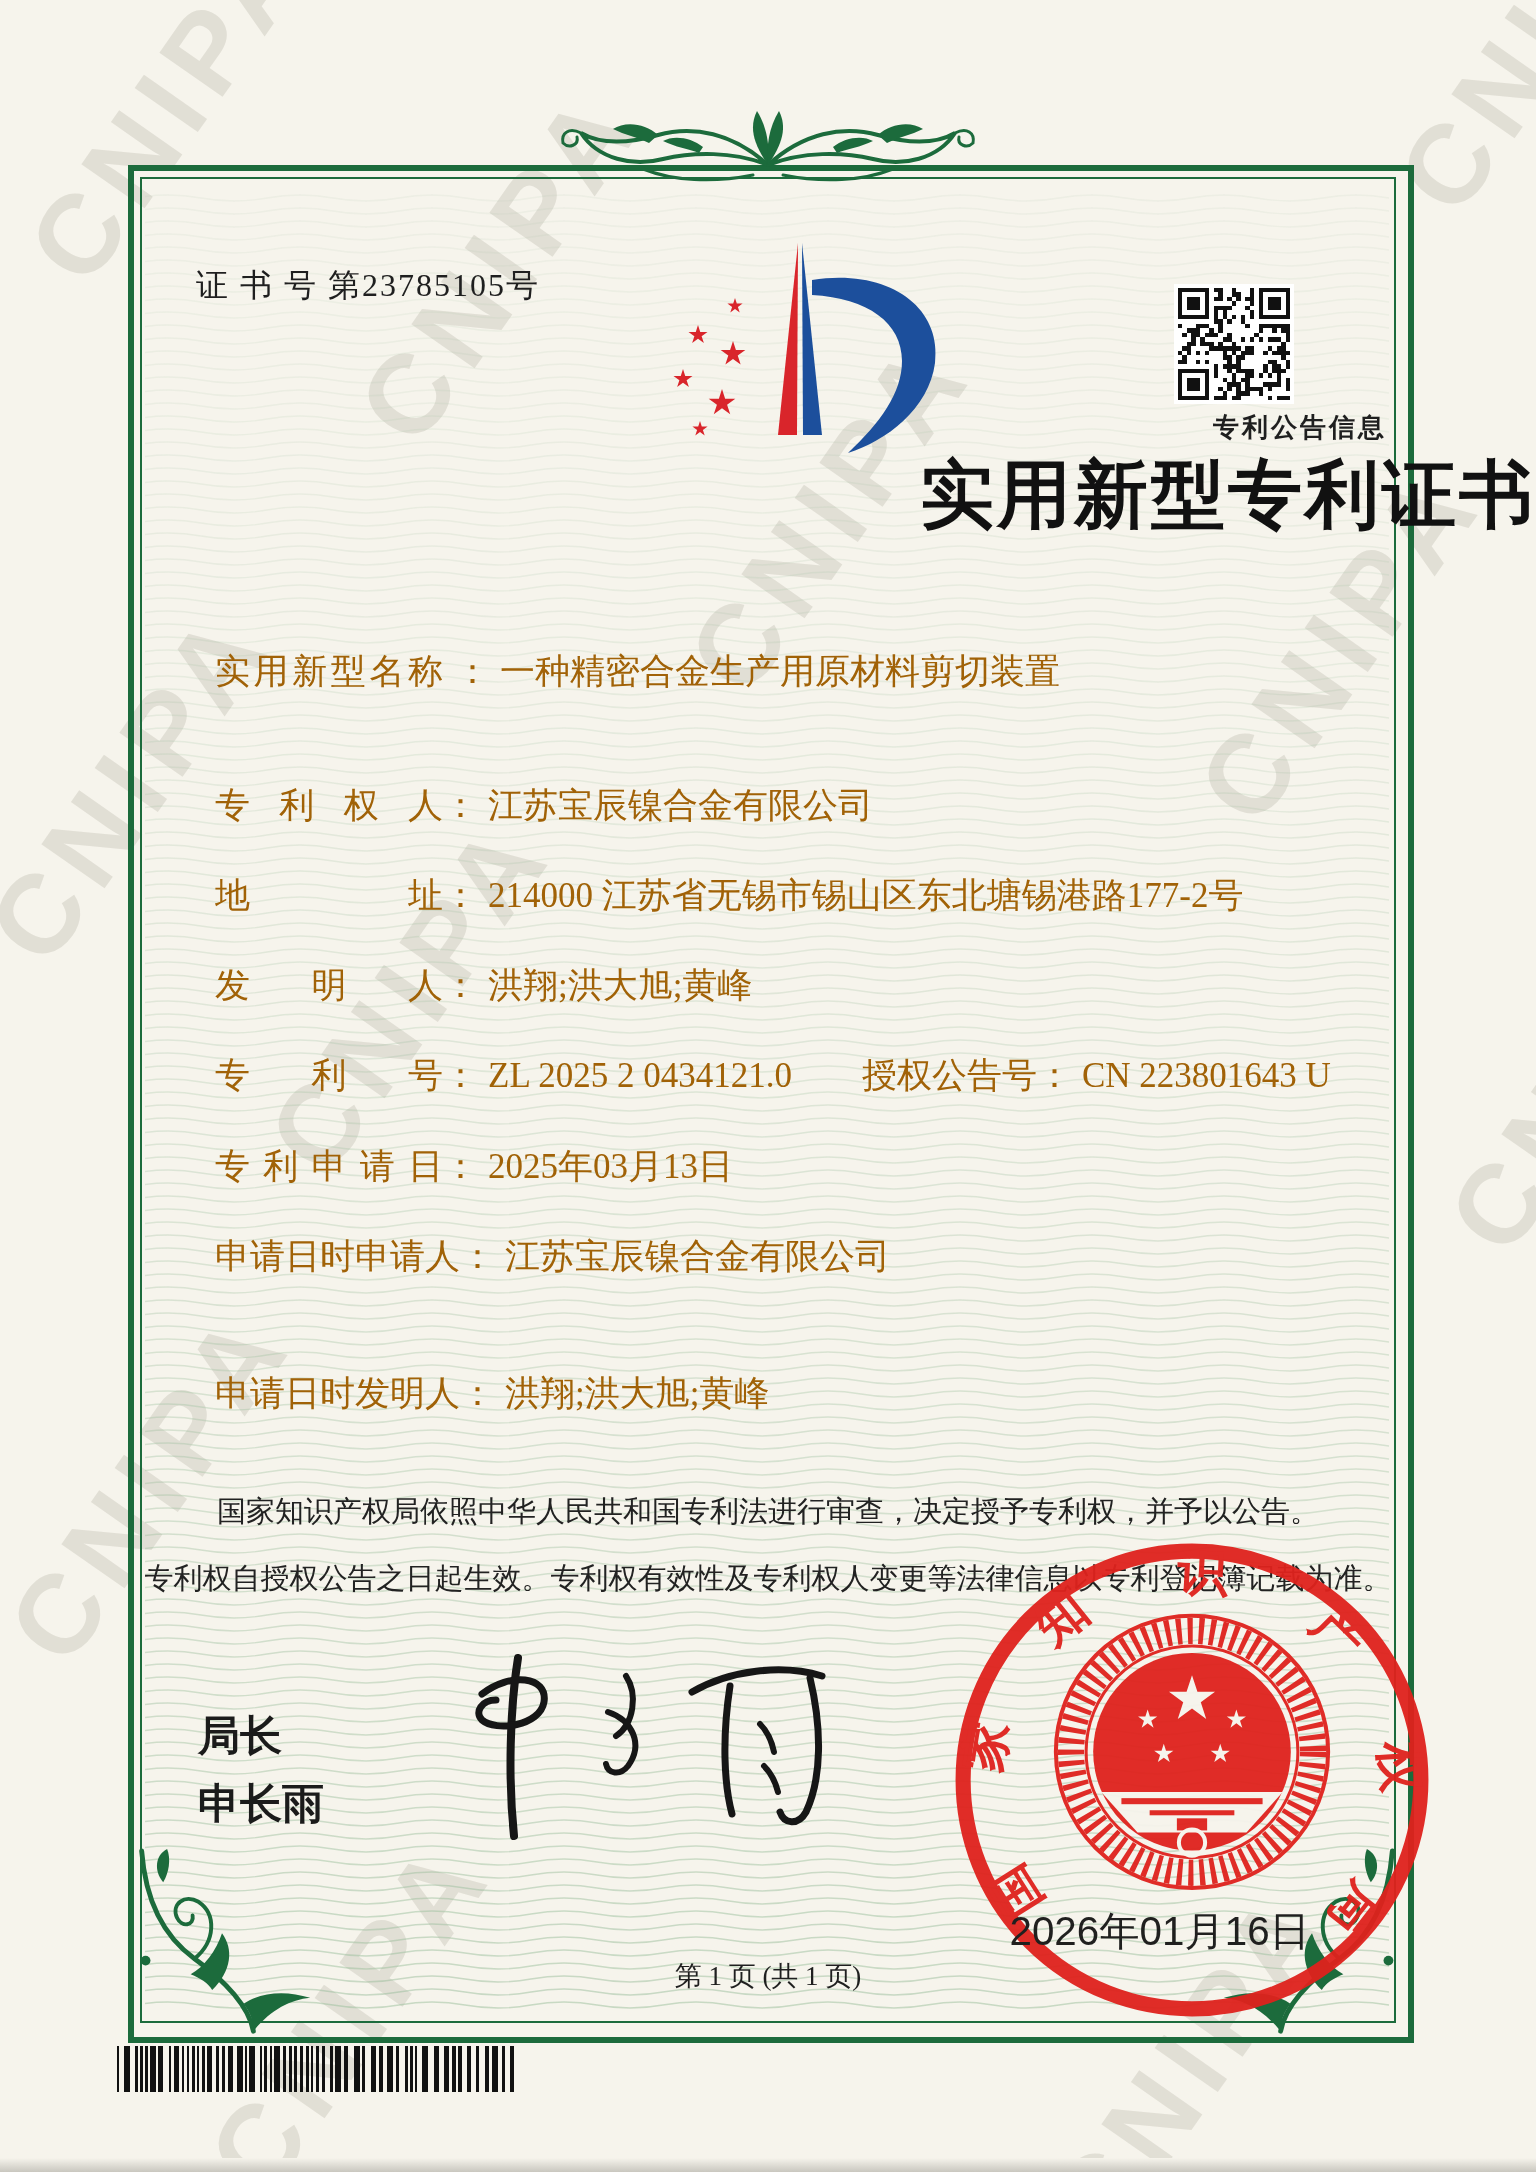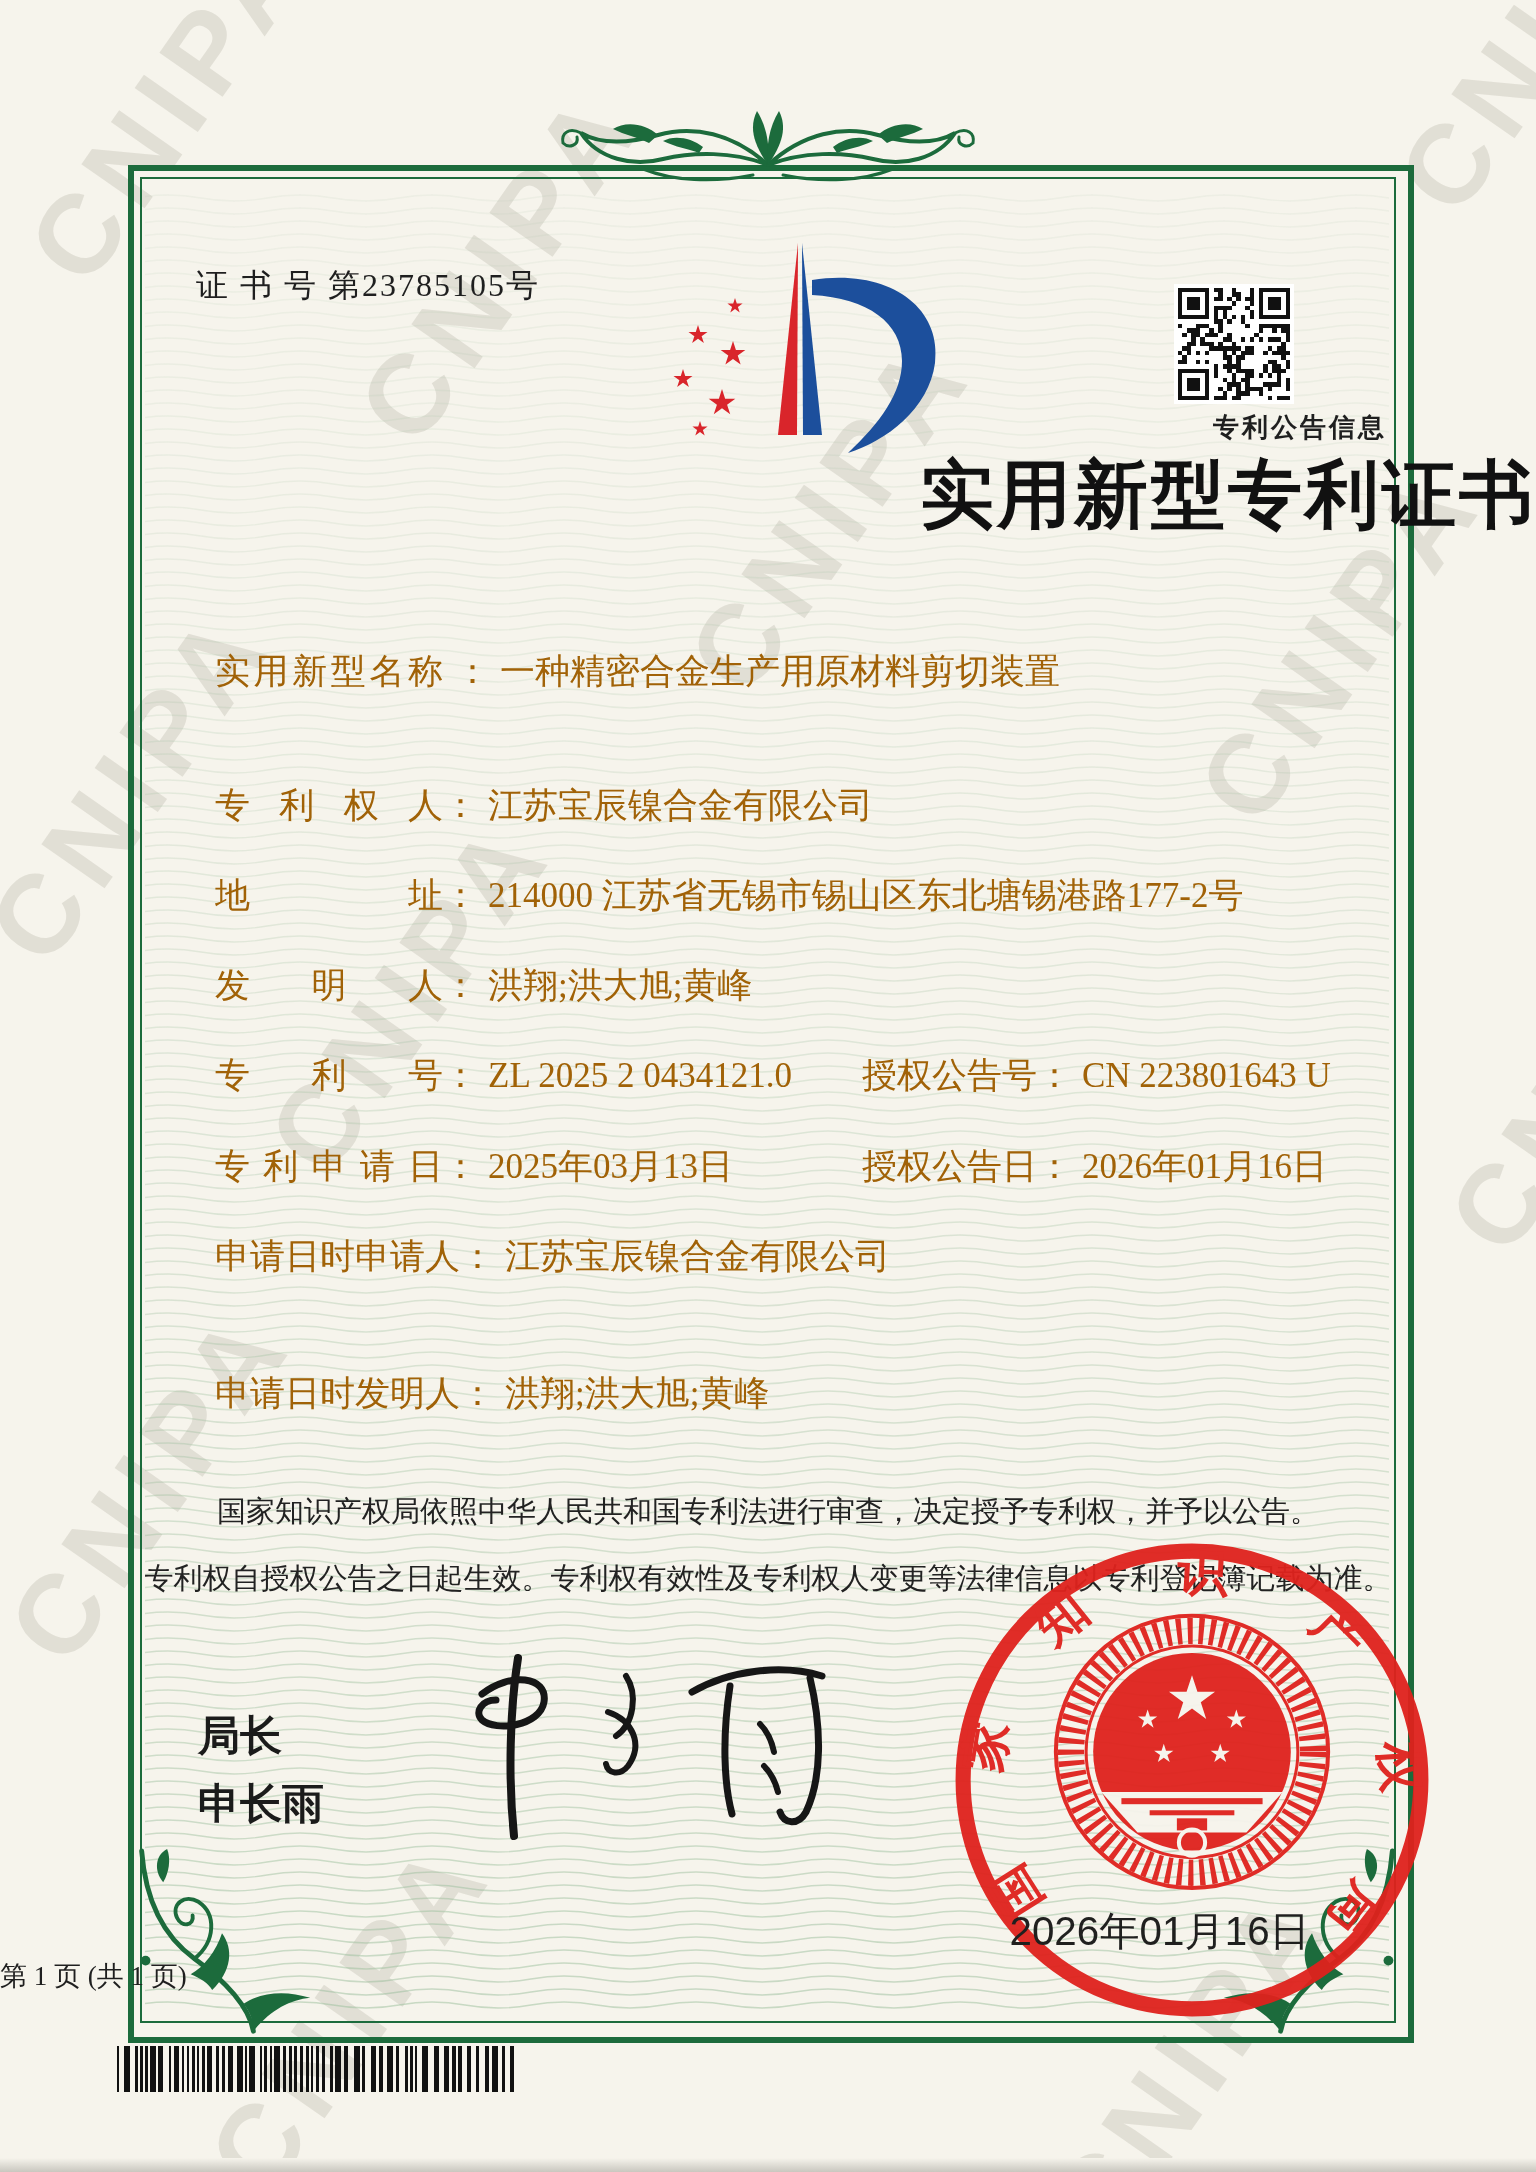--- a/index.html
+++ b/index.html
@@ -40,21 +40,21 @@
   .col2{position:absolute;left:647px;top:0;white-space:nowrap;}
   .notice{position:absolute;left:140px;top:1478px;width:1256px;z-index:2;
     font-size:29px;line-height:67px;text-align:center;color:#222;}
   .notice div{white-space:nowrap;}
   .director{position:absolute;left:198px;z-index:2;
     font-family:"Liberation Sans","DejaVu Sans",sans-serif;font-weight:bold;font-size:42px;color:#1b1b1b;}
   .signature{position:absolute;left:430px;top:1628px;z-index:2;}
   .seal{position:absolute;left:950px;top:1538px;z-index:3;opacity:0.95;}
   .seal-arc{font-family:"Liberation Serif","DejaVu Serif",serif;font-weight:bold;font-size:50px;}
   .seal-date{font-family:"Liberation Sans","DejaVu Sans",sans-serif;font-size:40px;font-weight:500;}
-  .footer{position:absolute;left:0;top:1958px;width:1536px;text-align:left;font-size:27px;z-index:2;}
+  .footer{position:absolute;left:0;top:1958px;width:1536px;text-align:center;font-size:27px;z-index:2;}
   .barcode{position:absolute;left:117px;top:2046px;z-index:2;}
   .page-edge{position:absolute;left:0;bottom:0;width:1536px;height:14px;
     background:linear-gradient(#f6f4ec,#c9c7bf);z-index:4;}
 </style>
 </head>
 <body>
 
 <svg width="0" height="0" style="position:absolute">
   <defs>
     <path id="star" d="M0 -1 L0.2245 -0.309 L0.951 -0.309 L0.363 0.118 L0.588 0.809 L0 0.382 L-0.588 0.809 L-0.363 0.118 L-0.951 -0.309 L-0.2245 -0.309 Z"></path>
@@ -580,23 +580,20 @@
   <span class="lbl w6">发明人</span><span class="colon">：</span><span>洪翔;洪大旭;黄峰</span>
 </div>
 <div class="row" style="top:1052px">
   <span class="lbl w6">专利号</span><span class="colon">：</span><span>ZL 2025 2 0434121.0</span>
   <span class="col2">
     <span class="lbl">授权公告号</span><span class="colon">：</span><span>CN 223801643 U</span>
   </span>
 </div>
 <div class="row" style="top:1143px">
   <span class="lbl w6">专利申请日</span><span class="colon">：</span><span>2025年03月13日</span>
-  <span class="col2">
-    <span class="lbl">授权公告日</span><span class="colon">：</span><span>2026年01月16日</span>
-  </span>
 </div>
 <div class="row" style="top:1233px">
   <span class="lbl">申请日时申请人</span><span class="colon">：</span><span>江苏宝辰镍合金有限公司</span>
 </div>
 <div class="row" style="top:1370px">
   <span class="lbl">申请日时发明人</span><span class="colon">：</span><span>洪翔;洪大旭;黄峰</span>
 </div>
 
 <div class="notice">
   <div>国家知识产权局依照中华人民共和国专利法进行审查，决定授予专利权，并予以公告。</div>

